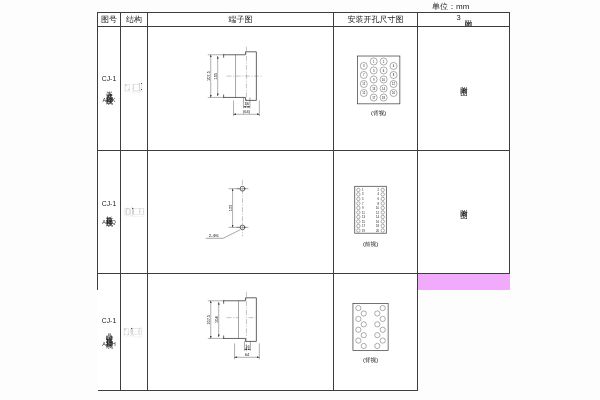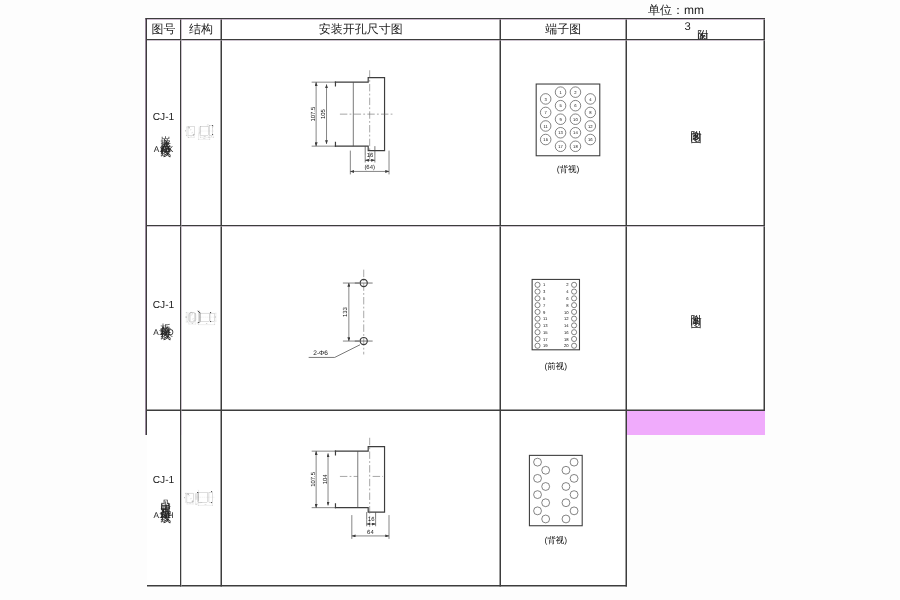--- a/index.html
+++ b/index.html
@@ -39,22 +39,22 @@
     </marker>
   </defs>
 </svg>
 
 <div class="unit">单位：mm</div>
 
 <div class="tbl">
 
   <div class="c h">图号</div>
   <div class="c h">结构</div>
+  <div class="c h">端子图</div>
   <div class="c h">安装开孔尺寸图</div>
-  <div class="c h">端子图</div>
 
   <div class="c cc">
     <span class="vtext">附图3</span>
   </div>
   <div class="c structcol">
     <span class="model">CJ-1</span>
     <span class="vstruct">嵌入式后接线</span>
     <span class="code">A11K</span>
   </div>
 

